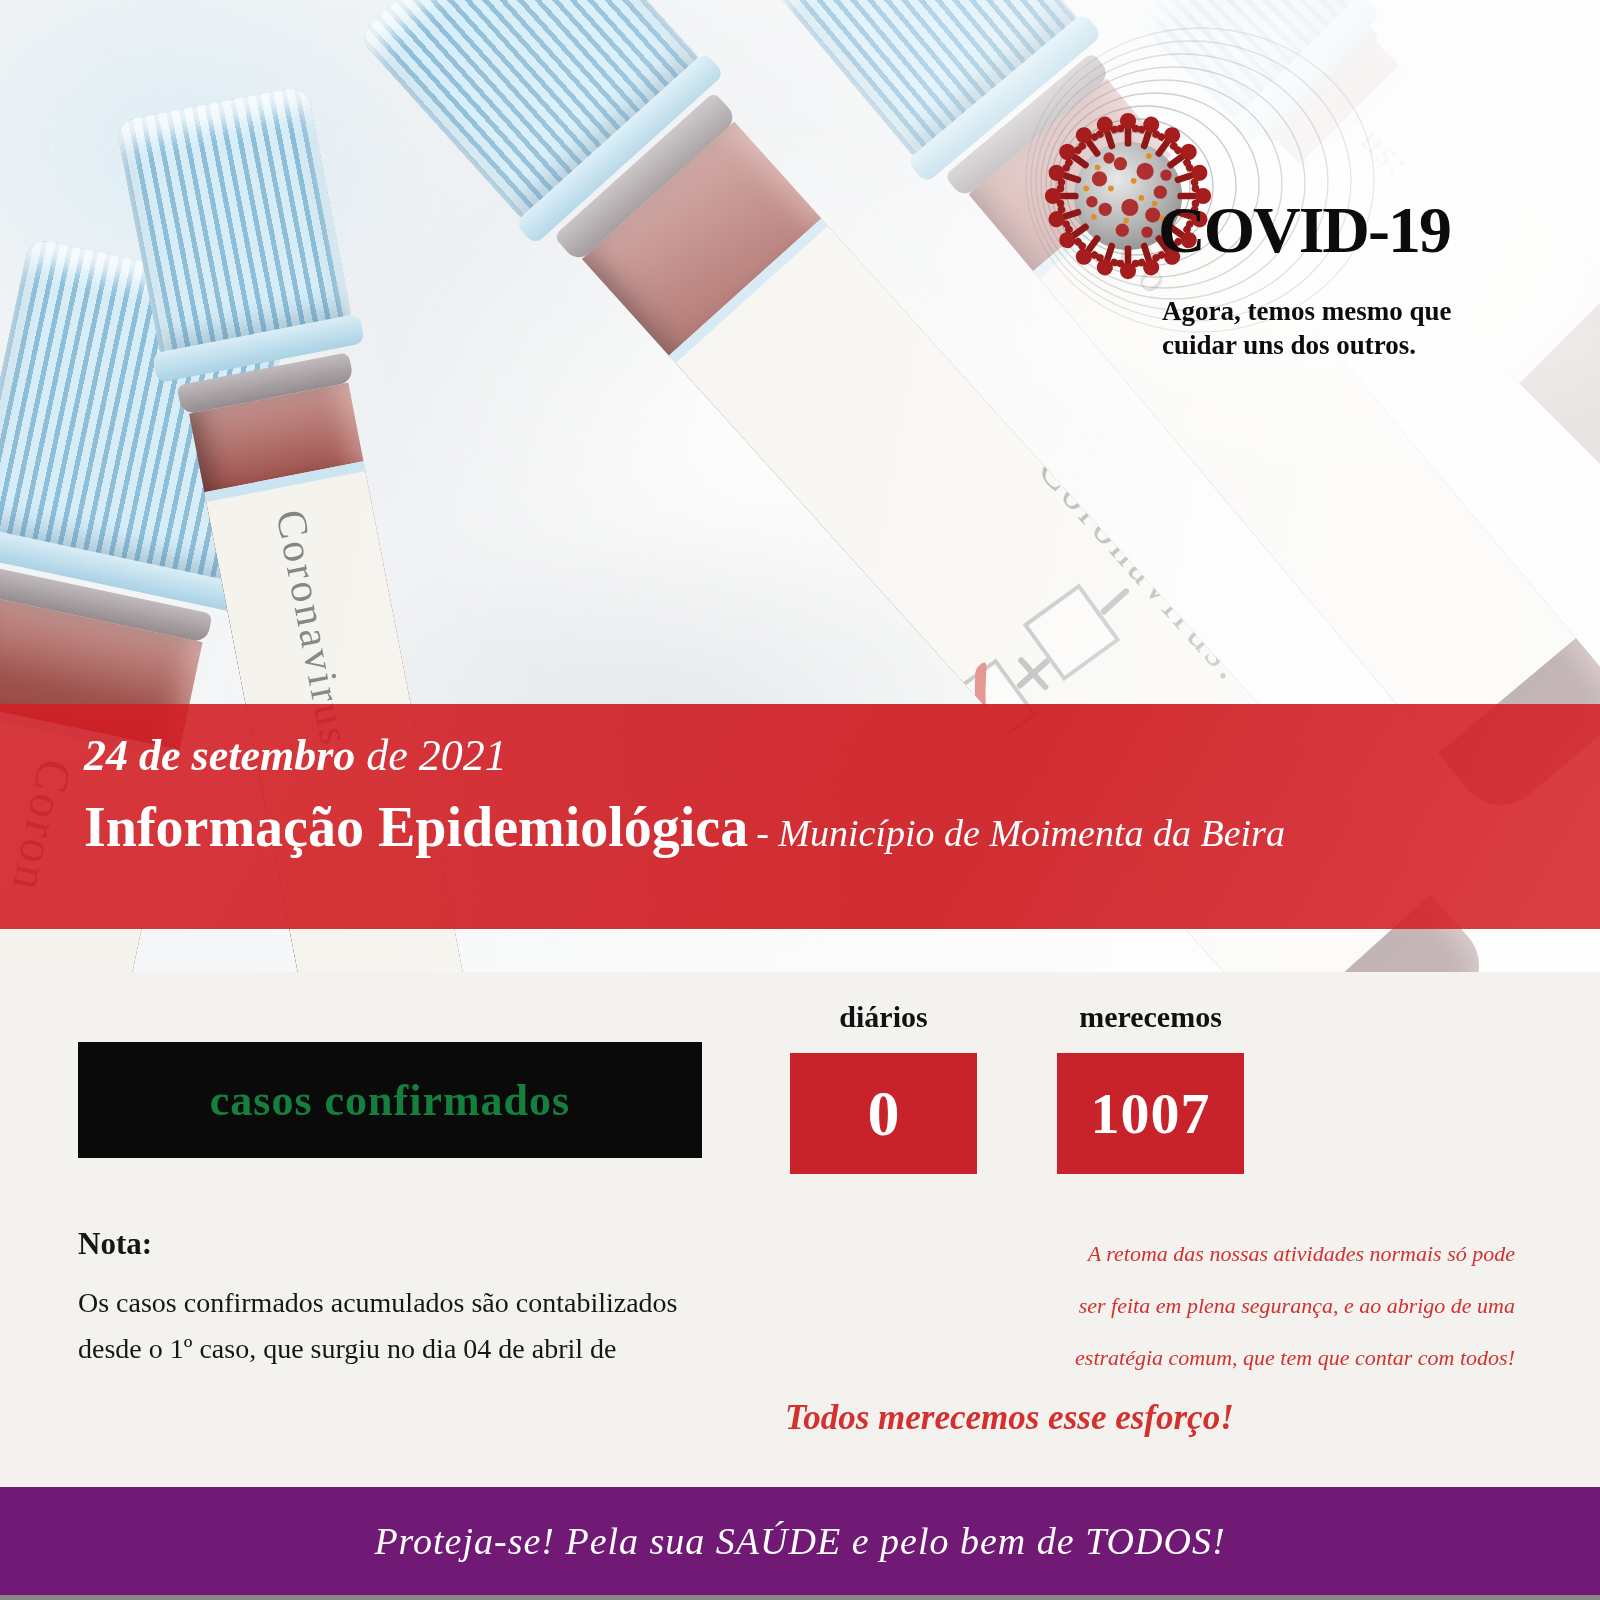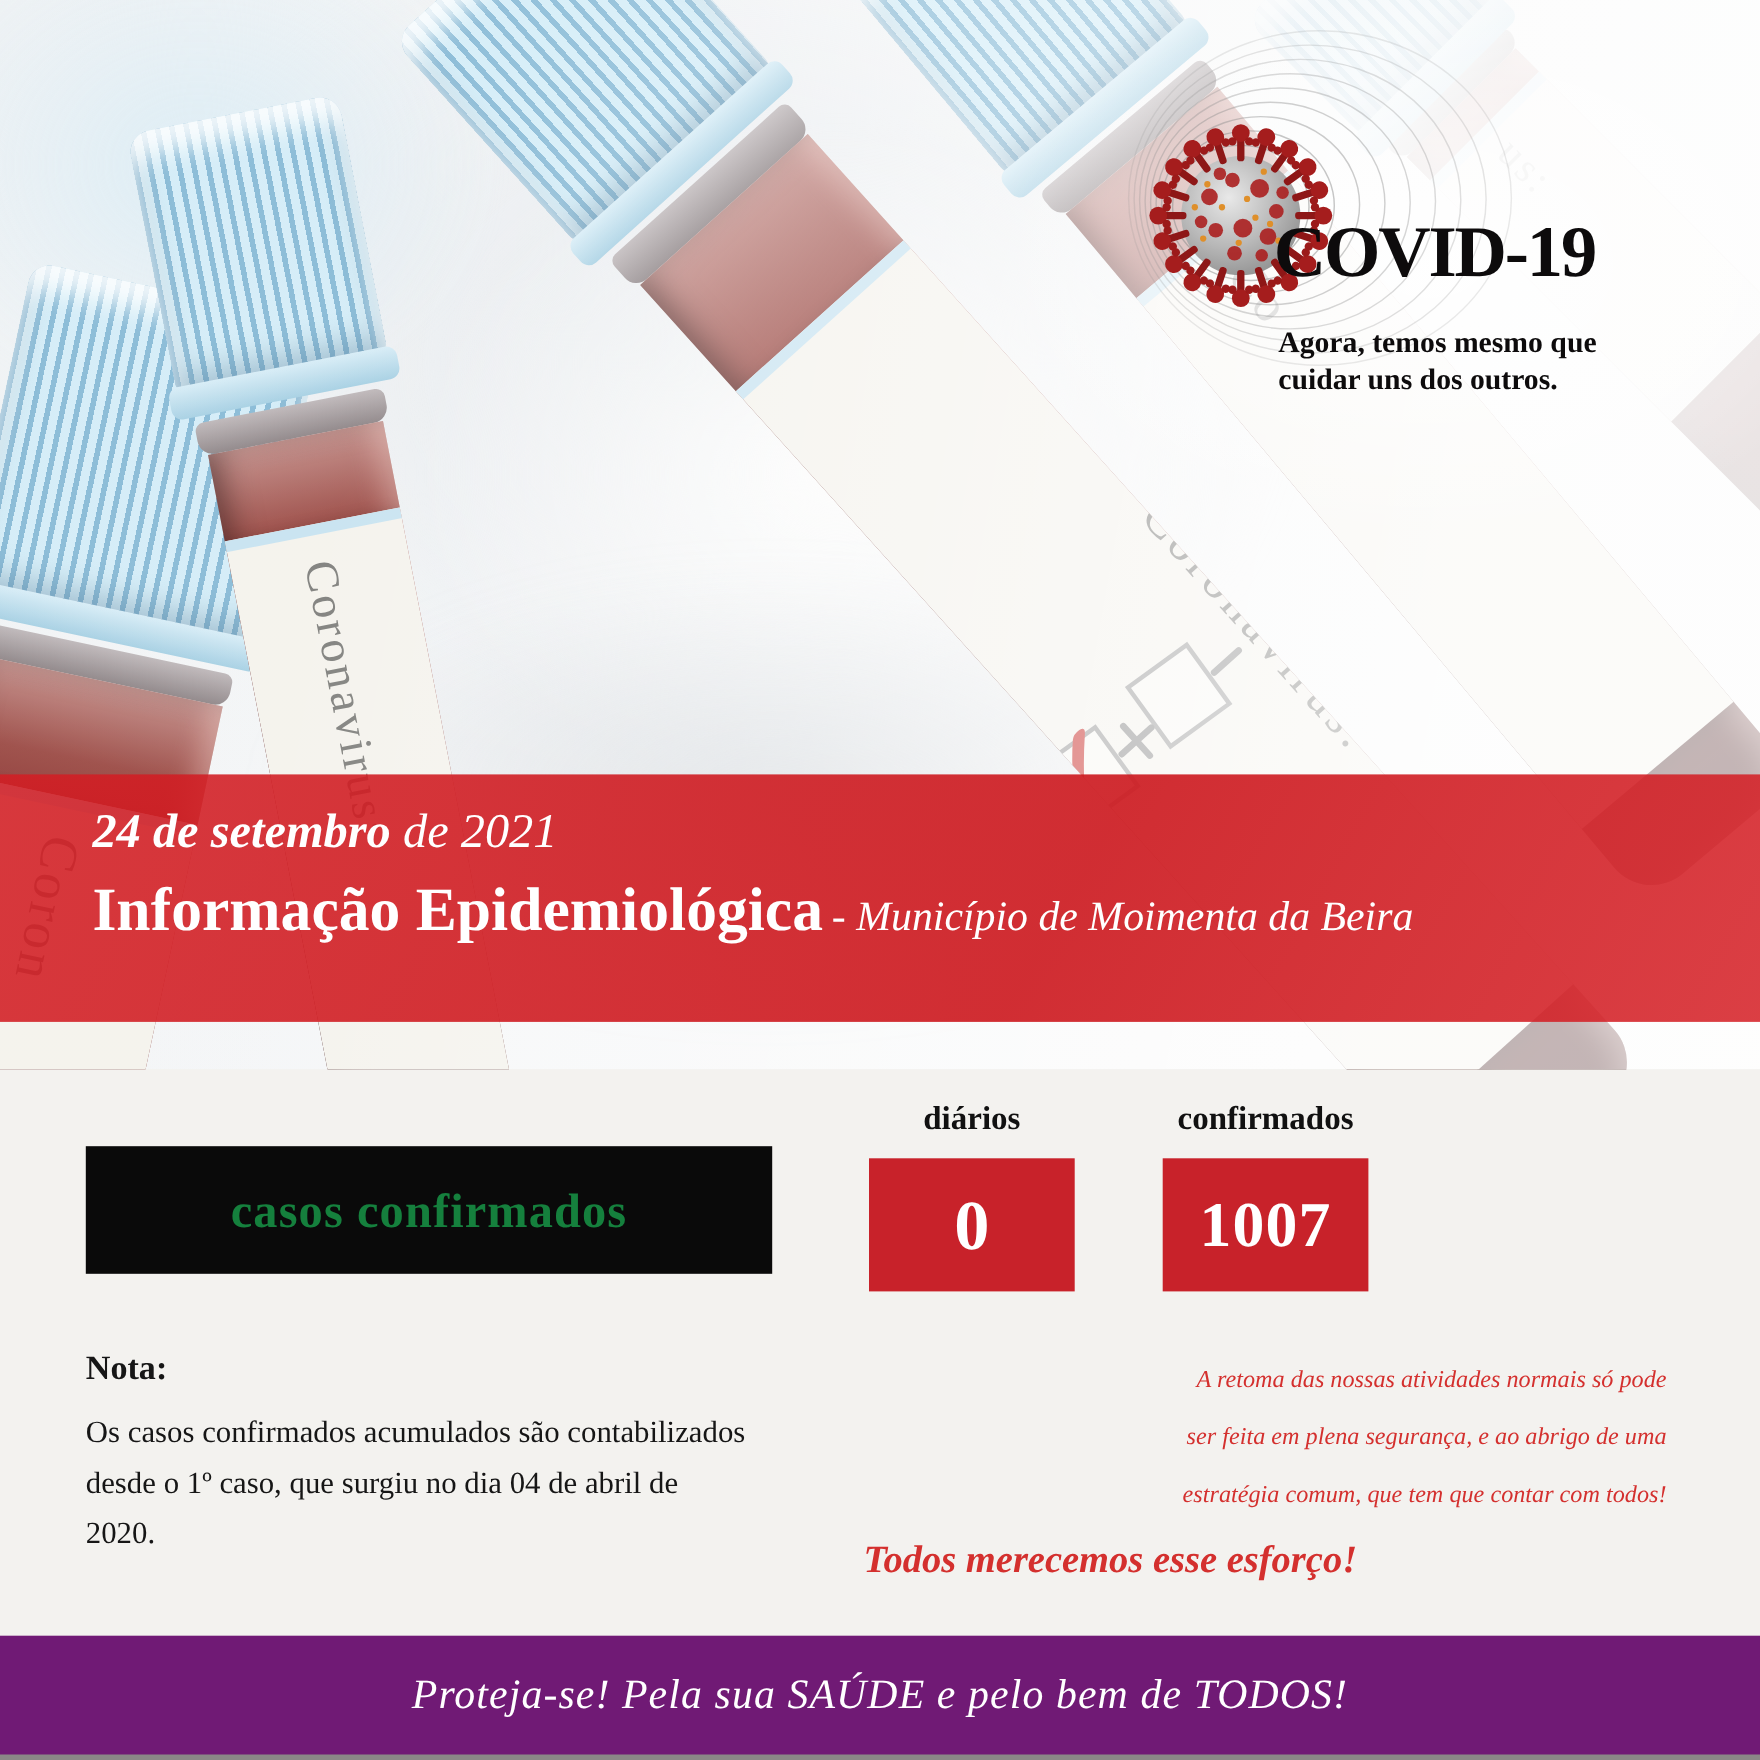--- a/index.html
+++ b/index.html
@@ -283,38 +283,37 @@
         <span class="b">24 de setembro</span><span> de 2021</span>
       </div>
       <div class="title-line">
         <h1>Informação Epidemiológica</h1>
         <span class="subtitle">- Município de Moimenta da Beira</span>
       </div>
     </div>
   </div>
 
   <div class="stat-label lbl-daily">diários</div>
-  <div class="stat-label lbl-cum">confirmados</div>
+  <div class="stat-label lbl-cum">merecemos</div>
 
   <div class="black-box">
     <span>casos confirmados</span>
   </div>
 
   <div class="red-box rb-daily">
     <span>0</span>
   </div>
   <div class="red-box rb-cum">
     <span>1007</span>
   </div>
 
   <div class="note">
     <h3>Nota:</h3>
     <span class="nline">Os casos confirmados acumulados são contabilizados</span>
     <span class="nline">desde o 1º caso, que surgiu no dia 04 de abril de</span>
-    <span class="nline">2020.</span>
   </div>
 
   <div class="message">
     <span class="mline">A retoma das nossas atividades normais só pode</span>
     <span class="mline">ser feita em plena segurança, e ao abrigo de uma</span>
     <span class="mline">estratégia comum, que tem que contar com todos!</span>
     <span class="memph">Todos merecemos esse esforço!</span>
   </div>
 
   <div class="footer">

